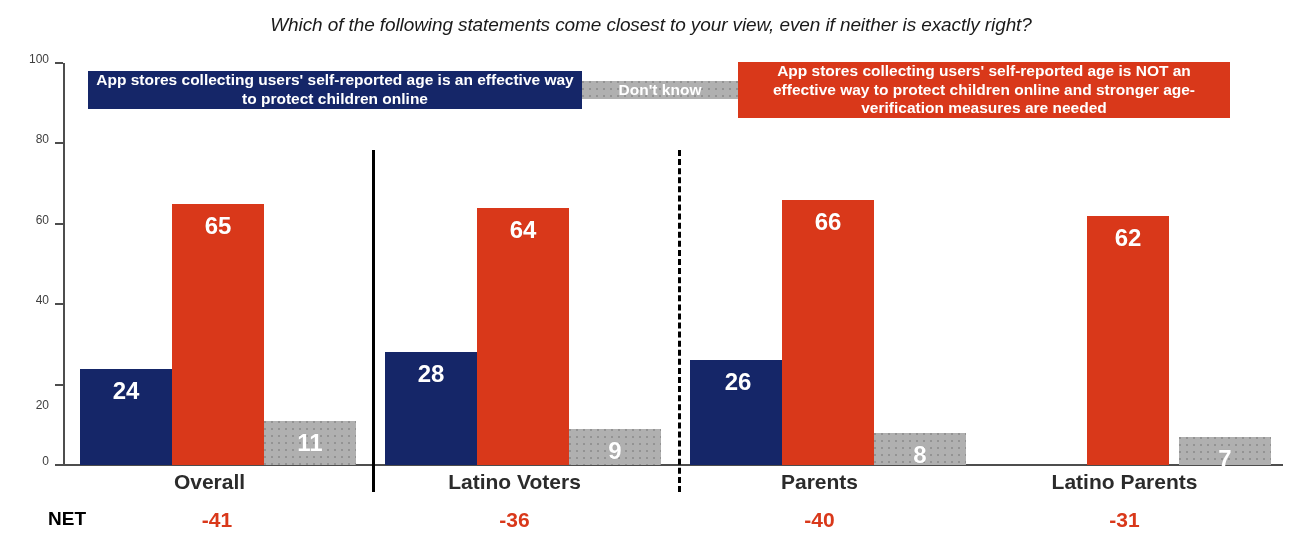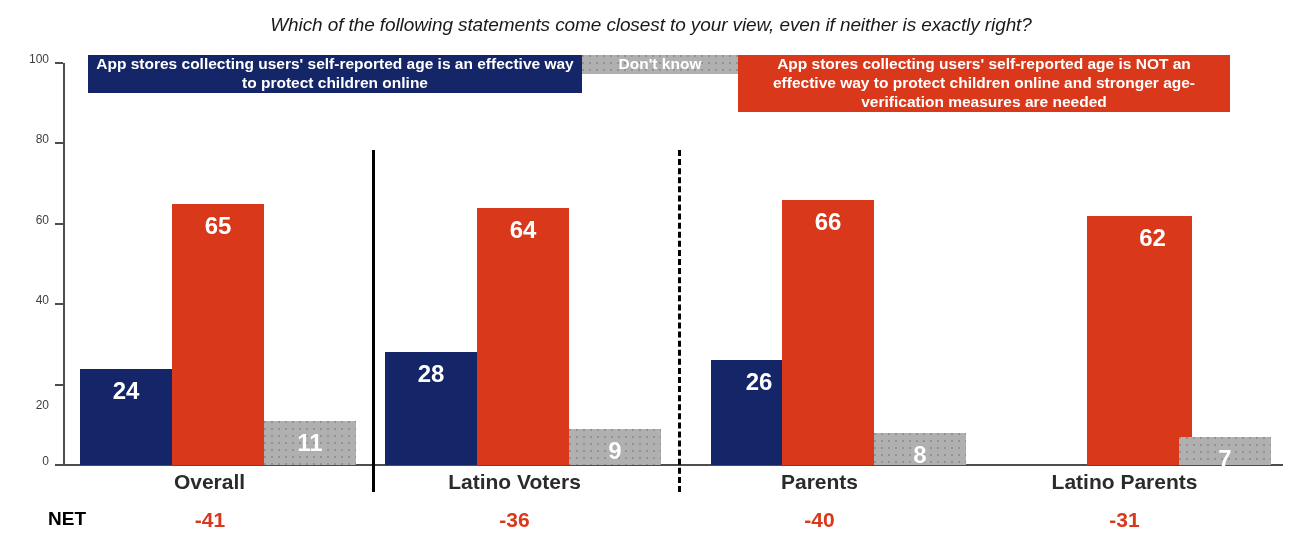--- a/index.html
+++ b/index.html
@@ -34,21 +34,21 @@
     letter-spacing: -0.1px;
   }
 
   
   .legend-banner {
     position: absolute;
     left: 88px;
     top: 55px;
     height: 70px;
     display: flex;
-    align-items: flex-start;
+    align-items: center;
     border-radius: 16px;
   }
   .legend-box {
     display: flex;
     align-items: center;
     justify-content: center;
     text-align: center;
     color: #ffffff;
     font-weight: bold;
     font-size: 15.5px;
@@ -219,45 +219,45 @@
       </div>
       <div class="bar bar-navy" style="left: 320px; width: 92px; height: 112.56px;">
         <div class="bar-value">28</div>
       </div>
       <div class="bar bar-red" style="left: 412px; width: 92px; height: 257.28px;">
         <div class="bar-value">64</div>
       </div>
       <div class="bar bar-gray" style="left: 504px; width: 92px; height: 36.18px;">
         <div class="bar-value">9</div>
       </div>
-      <div class="bar bar-navy" style="left: 646px; width: 96px; height: 104.52px;">
+      <div class="bar bar-navy" style="left: 625px; width: 96px; height: 104.52px;">
         <div class="bar-value">26</div>
       </div>
       <div class="bar bar-red" style="left: 717px; width: 92px; height: 265.32px;">
         <div class="bar-value">66</div>
       </div>
       <div class="bar bar-gray" style="left: 809px; width: 92px; height: 32.16px;">
         <div class="bar-value">8</div>
       </div>
-      <div class="bar bar-red" style="left: 1022px; width: 92px; height: 249.24px; padding-left: 13px;">
+      <div class="bar bar-red" style="left: 1022px; width: 82px; height: 249.24px;">
         <div class="bar-value">62</div>
       </div>
       <div class="bar bar-gray" style="left: 1114px; width: 92px; height: 28.14px;">
         <div class="bar-value">7</div>
       </div>
     </div>
 
   <div id="cat-labels">
       <div class="cat-label" style="left: 89.5px; width: 240px;">Overall</div>
       <div class="cat-label" style="left: 394.5px; width: 240px;">Latino Voters</div>
       <div class="cat-label" style="left: 699.5px; width: 240px;">Parents</div>
       <div class="cat-label" style="left: 1004.5px; width: 240px;">Latino Parents</div>
     </div>
 
   <div class="net-title">NET</div>
   <div id="net-values">
-      <div class="net-value" style="left: 90px; width: 240px; text-align: center;">-41</div>
+      <div class="net-value" style="left: 97px; width: 240px; text-align: center;">-41</div>
       <div class="net-value" style="left: 394.5px; width: 240px;">-36</div>
       <div class="net-value" style="left: 699.5px; width: 240px;">-40</div>
       <div class="net-value" style="left: 1004.5px; width: 240px;">-31</div>
     </div>
 
 </div>
 
 </body></html>

